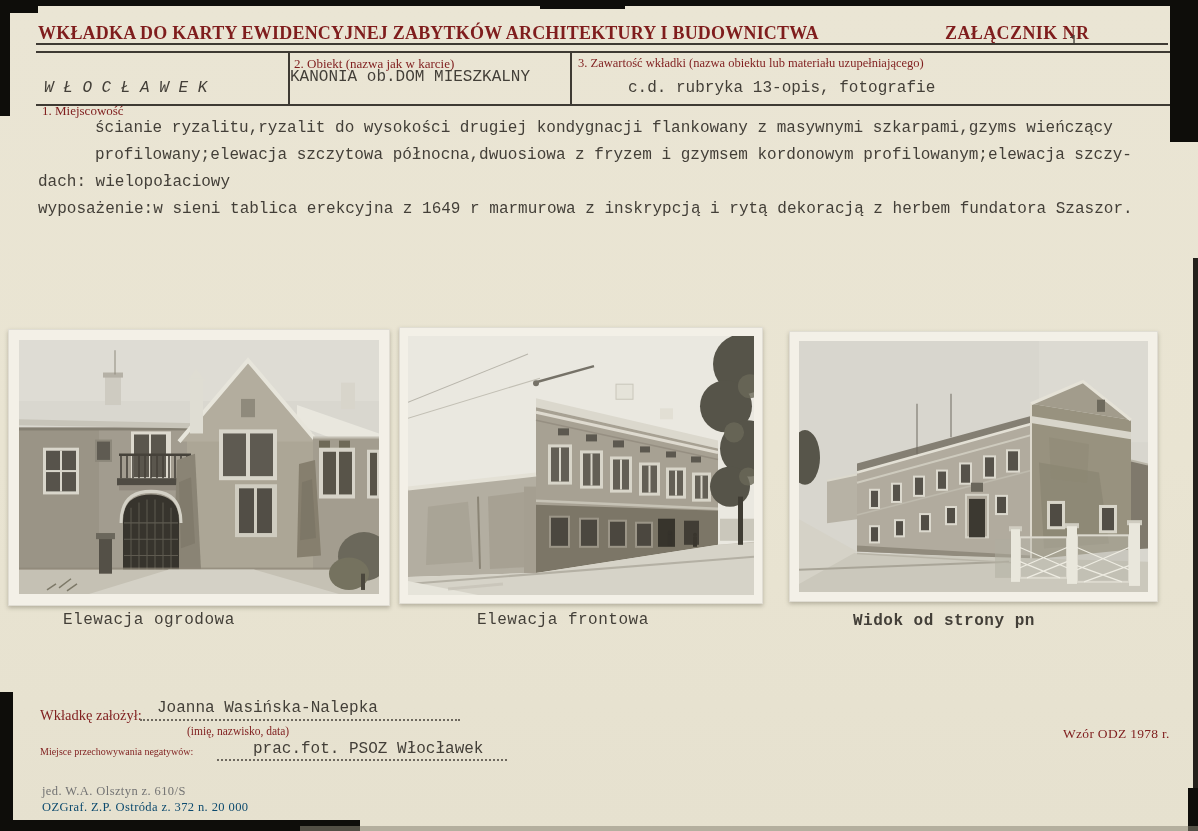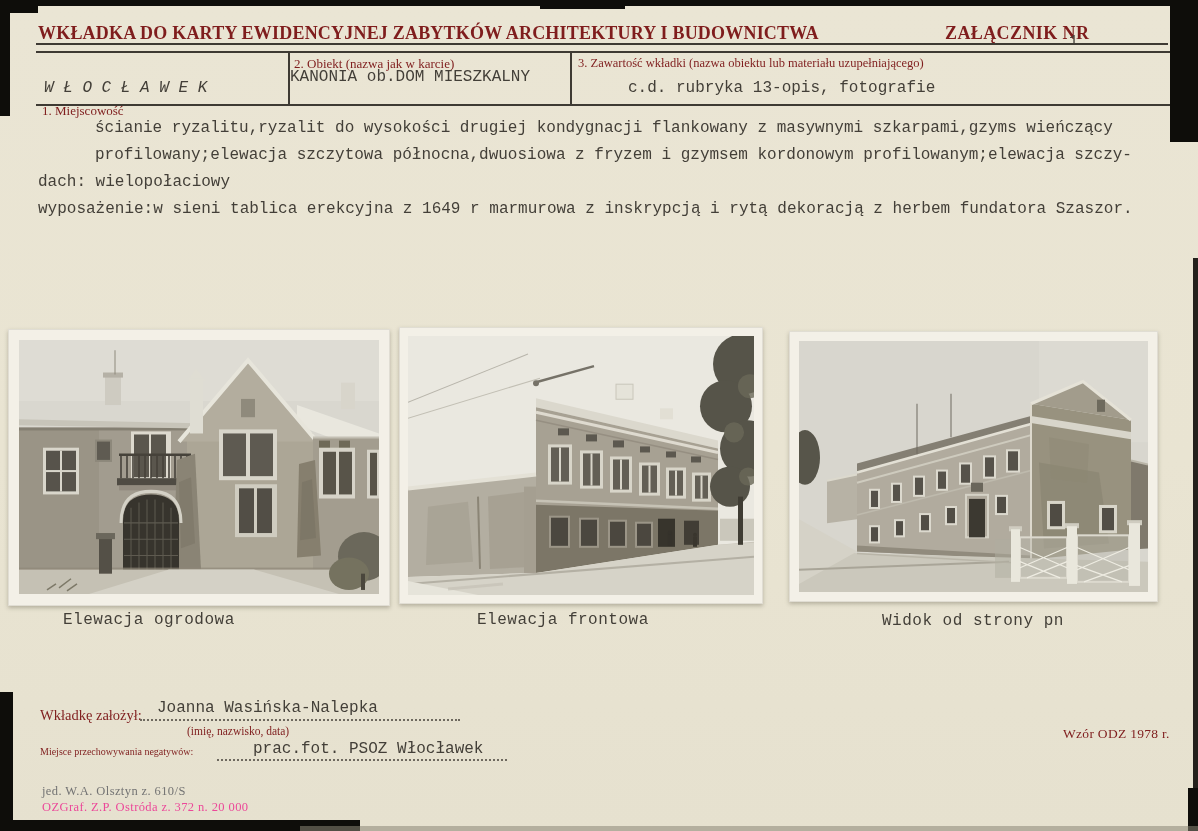--- a/index.html
+++ b/index.html
@@ -303,35 +303,35 @@
       <rect x="212" y="186" width="9" height="52" fill="#e9e7dc"></rect>
     <rect x="266" y="180" width="14" height="5" fill="#cfccc0"></rect>
       <rect x="268" y="183" width="10" height="57" fill="#e9e7dc"></rect>
     <rect x="328" y="177" width="15" height="5" fill="#cfccc0"></rect>
       <rect x="330" y="180" width="11" height="62" fill="#e9e7dc"></rect>
   </svg>
 </div>
 
 <div class="abs typed caption" style="left:63px;top:611px;">Elewacja ogrodowa</div>
 <div class="abs typed caption" style="left:477px;top:611px;">Elewacja frontowa</div>
-<div class="abs typed caption" style="left:882px;top:612px;">Widok od strony pn</div>
+<div class="abs typed caption" style="left:853px;top:612px;font-weight:bold;">Widok od strony pn</div>
 
 <div class="abs print" style="left:40px;top:707px;font-size:14.5px;">Wkładkę założył:</div>
 <div class="abs typed" style="left:157px;top:699px;font-size:16px;">Joanna Wasińska-Nalepka</div>
 <div class="abs dotted" style="left:140px;top:719px;width:320px;"></div>
 <div class="abs print" style="left:187px;top:725px;font-size:11.5px;">(imię, nazwisko, data)</div>
 
 <div class="abs print" style="left:40px;top:746px;font-size:10px;">Miejsce przechowywania negatywów:</div>
 <div class="abs typed" style="left:253px;top:740px;font-size:16px;">prac.fot. PSOZ Włocławek</div>
 <div class="abs dotted" style="left:217px;top:759px;width:290px;"></div>
 
 <div class="abs print" style="left:1063px;top:726px;font-size:13.5px;letter-spacing:.3px;">Wzór ODZ 1978 r.</div>
 
 <div class="abs print" style="left:42px;top:784px;font-size:12.5px;color:#737373;letter-spacing:.4px;">jed. W.A. Olsztyn z. 610/S</div>
-<div class="abs print" style="left:42px;top:800px;font-size:12.5px;color:#ec4899;letter-spacing:.4px;">OZGraf. Z.P. Ostróda z. 372 n. 20 000</div>
+<div class="abs print" style="left:42px;top:800px;font-size:12.5px;color:#0c4a6e;letter-spacing:.4px;">OZGraf. Z.P. Ostróda z. 372 n. 20 000</div>
 
 <div class="abs edge" style="left:0;top:0;width:1198px;height:6px;"></div>
 <div class="abs edge" style="left:540px;top:0;width:85px;height:9px;"></div>
 <div class="abs edge" style="left:0;top:0;width:38px;height:13px;"></div>
 <div class="abs edge" style="left:0;top:0;width:10px;height:116px;"></div>
 <div class="abs edge" style="left:1170px;top:0;width:28px;height:142px;"></div>
 <div class="abs" style="left:1193px;top:258px;width:5px;height:573px;background:#24211c;"></div>
 <div class="abs edge" style="left:1188px;top:788px;width:10px;height:43px;"></div>
 <div class="abs edge" style="left:0;top:692px;width:13px;height:139px;"></div>
 <div class="abs edge" style="left:0;top:820px;width:360px;height:11px;"></div>

